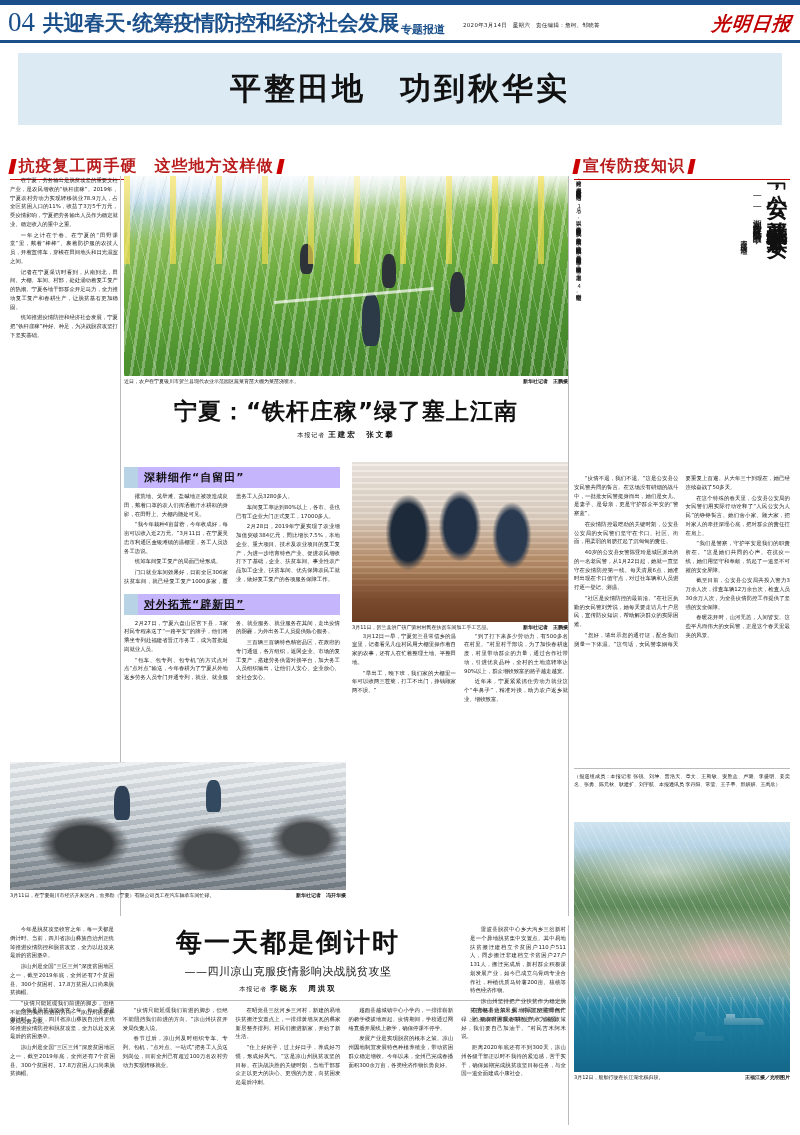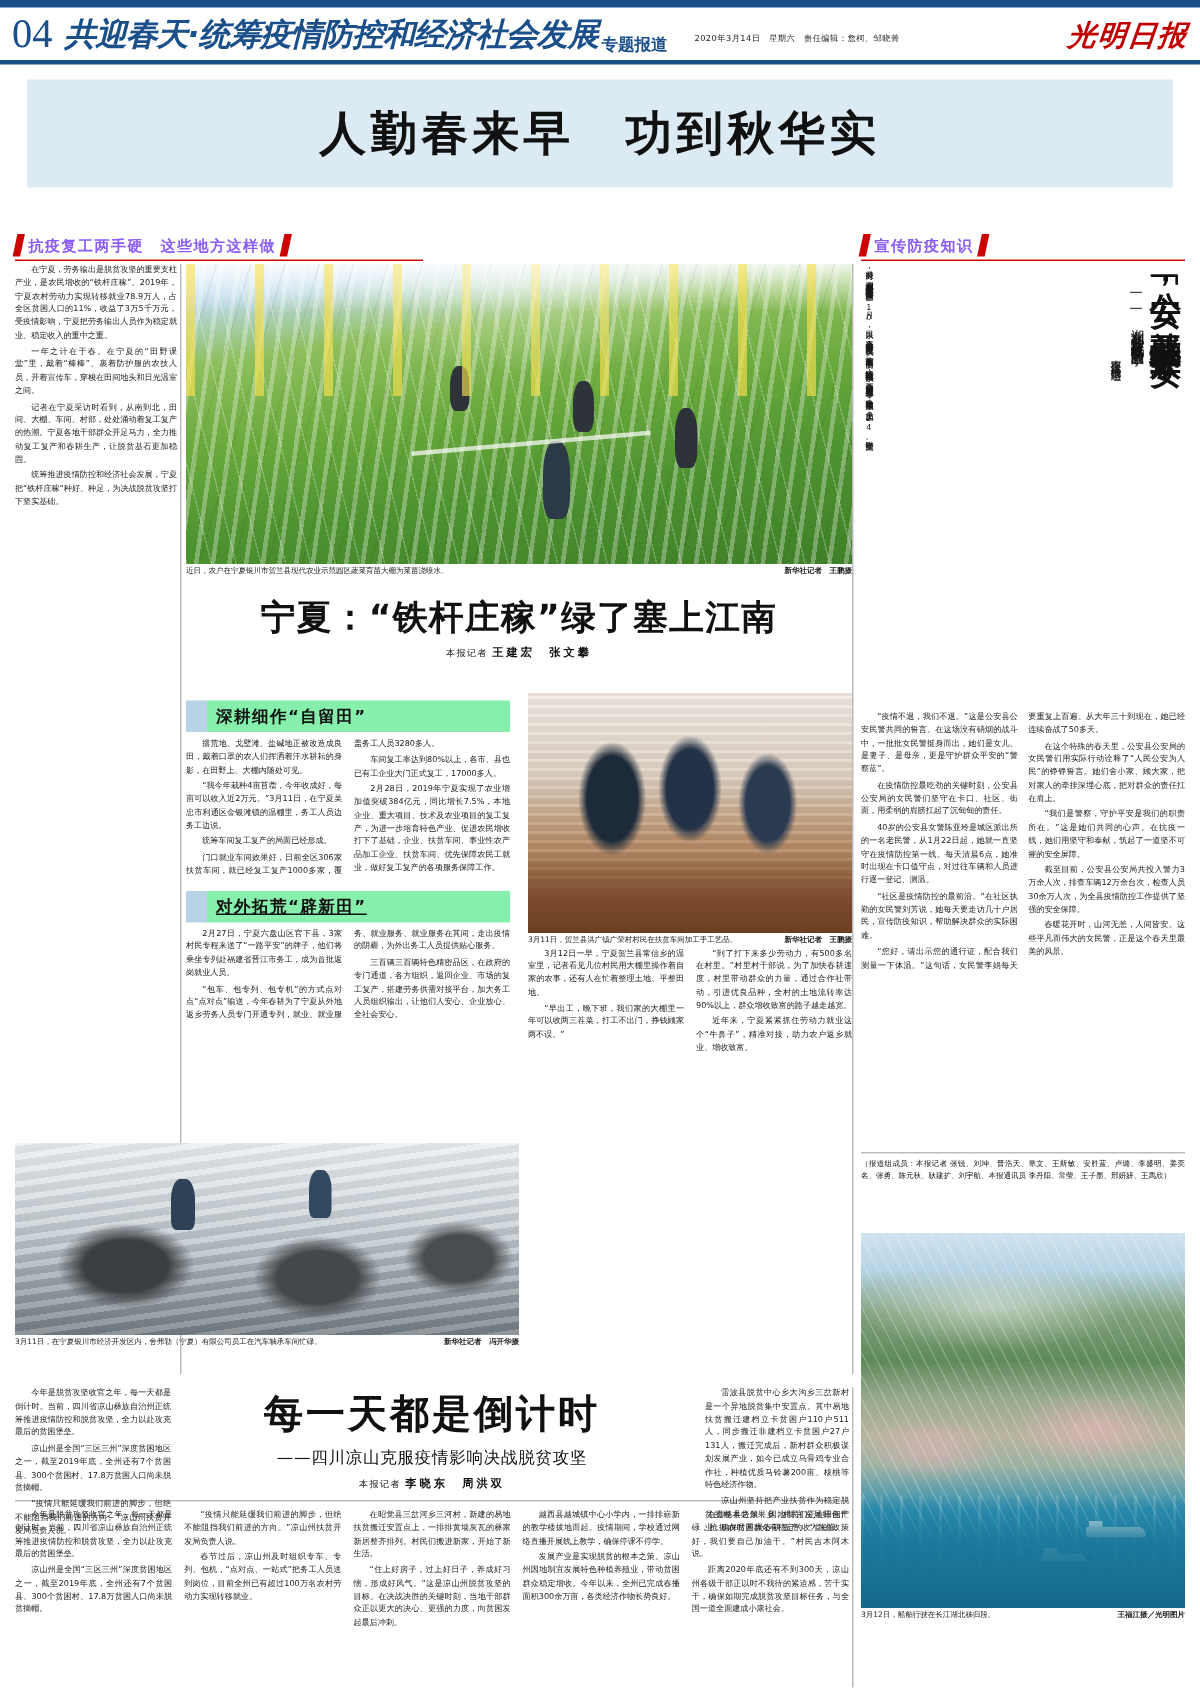--- a/index.html
+++ b/index.html
@@ -16,21 +16,21 @@
   .masthead {
     height:38px; display:flex; align-items:center; padding:0 8px;
     border-bottom:3px solid #1a4f8a; position:relative;
   }
   .pagenum {
     font-family:"Liberation Serif",serif; font-size:27px; color:#1a4f8a;
     font-weight:400; letter-spacing:0px; margin-right:8px; line-height:1;
   }
   .mast-title {
     font-family:"DejaVu Sans",sans-serif; font-weight:bold; font-size:21px;
-    color:#1a4f8a; letter-spacing:-0.5px; white-space:nowrap;font-style:italic;
+    color:#1a4f8a; letter-spacing:-0.5px; white-space:nowrap;
   }
   .mast-sub {
     font-family:Liberation Sans, sans-serif; font-size:11px; color:#1a4f8a;
     font-weight:bold; margin-left:2px; align-self:flex-end; padding-bottom:3px;
   }
   .mast-meta {
     font-size:5.5px; color:#222; margin-left:18px; letter-spacing:0.3px;
     align-self:center; padding-top:5px; white-space:nowrap;
   }
   .mast-logo {
@@ -46,21 +46,21 @@
   }
   .banner-text {
     font-family:"DejaVu Sans",sans-serif; font-weight:bold; font-size:31px;
     letter-spacing:3px; color:#111;
   }
 
   
   .sec-head { display:flex; align-items:center; gap:4px; }
   .sec-bar { width:5px; height:15px; background:#cc0000; transform:skewX(-12deg); }
   .sec-txt {
-    color:#8b5cf6; font-weight:bold; font-size:10px; letter-spacing:1px;
+    color:#b91c1c; font-weight:bold; font-size:16px; letter-spacing:1px;
     font-family:Liberation Sans, sans-serif; white-space:nowrap;
   }
   .sec-rule { border-bottom:1px solid #cc0000; margin-top:2px; }
 
   .col-left  { position:absolute; left:10px;  top:176px; width:108px; }
   .hero-wrap { position:absolute; left:124px; top:176px; width:444px; }
   .col-right { position:absolute; left:574px; top:176px; width:216px; }
 
   .vrule { position:absolute; width:1px; background:#bbb; }
 
@@ -86,21 +86,21 @@
 
   
   .art-title {
     font-family:"DejaVu Sans",sans-serif; font-weight:bold;
     text-align:center; color:#111;
   }
   .byline { font-size:6px; text-align:center; margin-top:3px; letter-spacing:1px; }
   .byline b { font-size:7.5px; letter-spacing:2px; }
 
   .subhead {
-    background:#86efac; font-weight:bold; font-size:11px; padding:3px 6px;
+    background:#c4b5fd; font-weight:bold; font-size:11px; padding:3px 6px;
     letter-spacing:1px; color:#111; font-family:"DejaVu Sans",sans-serif;
   }
   .subhead-wrap { display:flex; align-items:stretch; margin:5px 0 4px 0; }
   .subhead-box { width:14px; background:#b9d3e6; }
 
   
   .vhead {
     display:flex; flex-direction:row-reverse; justify-content:flex-start;
     gap:3px; height:292px; padding-right:2px;
   }
@@ -215,21 +215,21 @@
   <div class="masthead-topbar"></div>
   <div class="masthead">
     <div class="pagenum">04</div>
     <div class="mast-title">共迎春天·统筹疫情防控和经济社会发展</div>
     <div class="mast-sub">专题报道</div>
     <div class="mast-meta">2020年3月14日　星期六　责任编辑：詹柯、邹晓菁</div>
     <div class="mast-logo">光明日报</div>
   </div>
 
   <div class="banner">
-    <div class="banner-text">人勤春来早　功到秋华实</div>
+    <div class="banner-text">平整田地　功到秋华实</div>
   </div>
 
   <div style="position:absolute;left:10px;top:156px;width:272px;">
     <div class="sec-head">
       <div class="sec-bar"></div>
       <div class="sec-txt">抗疫复工两手硬　这些地方这样做</div>
       <div class="sec-bar"></div>
     </div>
     <div class="sec-rule"></div>
   </div>

